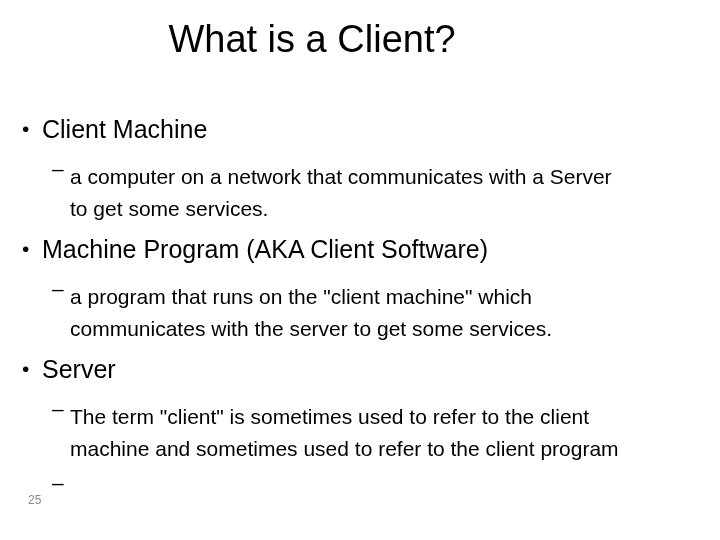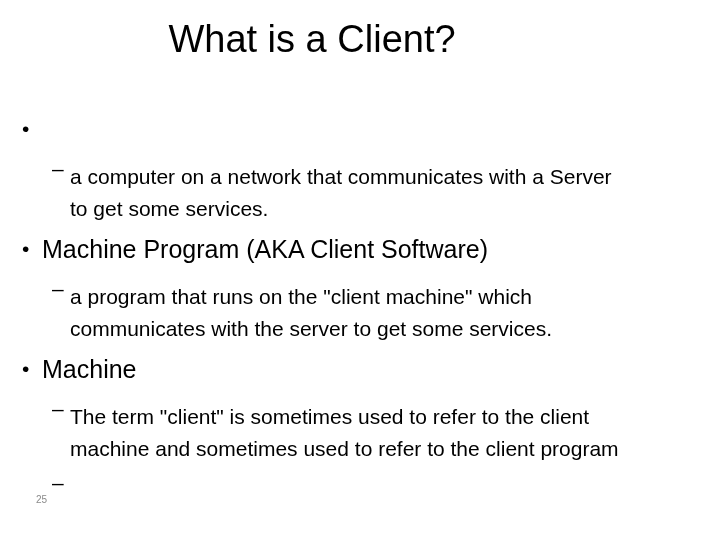--- a/index.html
+++ b/index.html
@@ -48,58 +48,59 @@
     line-height: 32px;
   }
   .sub-row.tight { margin-top: 2px; }
   .dash {
     width: 18px;
     flex: 0 0 18px;
   }
   .sub-text { white-space: pre; margin-top: 8px; }
   .page-num {
     position: absolute;
-    left: 36px;
+    left: 28px;
     top: 493px;
-    font-size: 10px;
+    font-size: 12px;
     line-height: 14px;
     color: #8a8a8a;
   }
 </style>
 </head>
 <body>
 
 <div class="slide">
 
   <div class="title">What is a Client?</div>
 
   <div class="content">
 
     <div class="h-row">
       <span class="h-bullet">•</span>
+      <span>Client Machine</span>
     </div>
     <div class="sub-row">
       <span class="dash">–</span>
       <span class="sub-text">a computer on a network that communicates with a Server
 to get some services.</span>
     </div>
 
     <div class="h-row">
       <span class="h-bullet">•</span>
       <span>Machine Program (AKA Client Software)</span>
     </div>
     <div class="sub-row">
       <span class="dash">–</span>
       <span class="sub-text">a program that runs on the "client machine" which
 communicates with the server to get some services.</span>
     </div>
 
     <div class="h-row">
       <span class="h-bullet">•</span>
-      <span>Machine</span>
+      <span>Server</span>
     </div>
     <div class="sub-row">
       <span class="dash">–</span>
       <span class="sub-text">The term "client" is sometimes used to refer to the client
 machine and sometimes used to refer to the client program</span>
     </div>
     <div class="sub-row tight">
       <span class="dash">–</span>
     </div>
 

